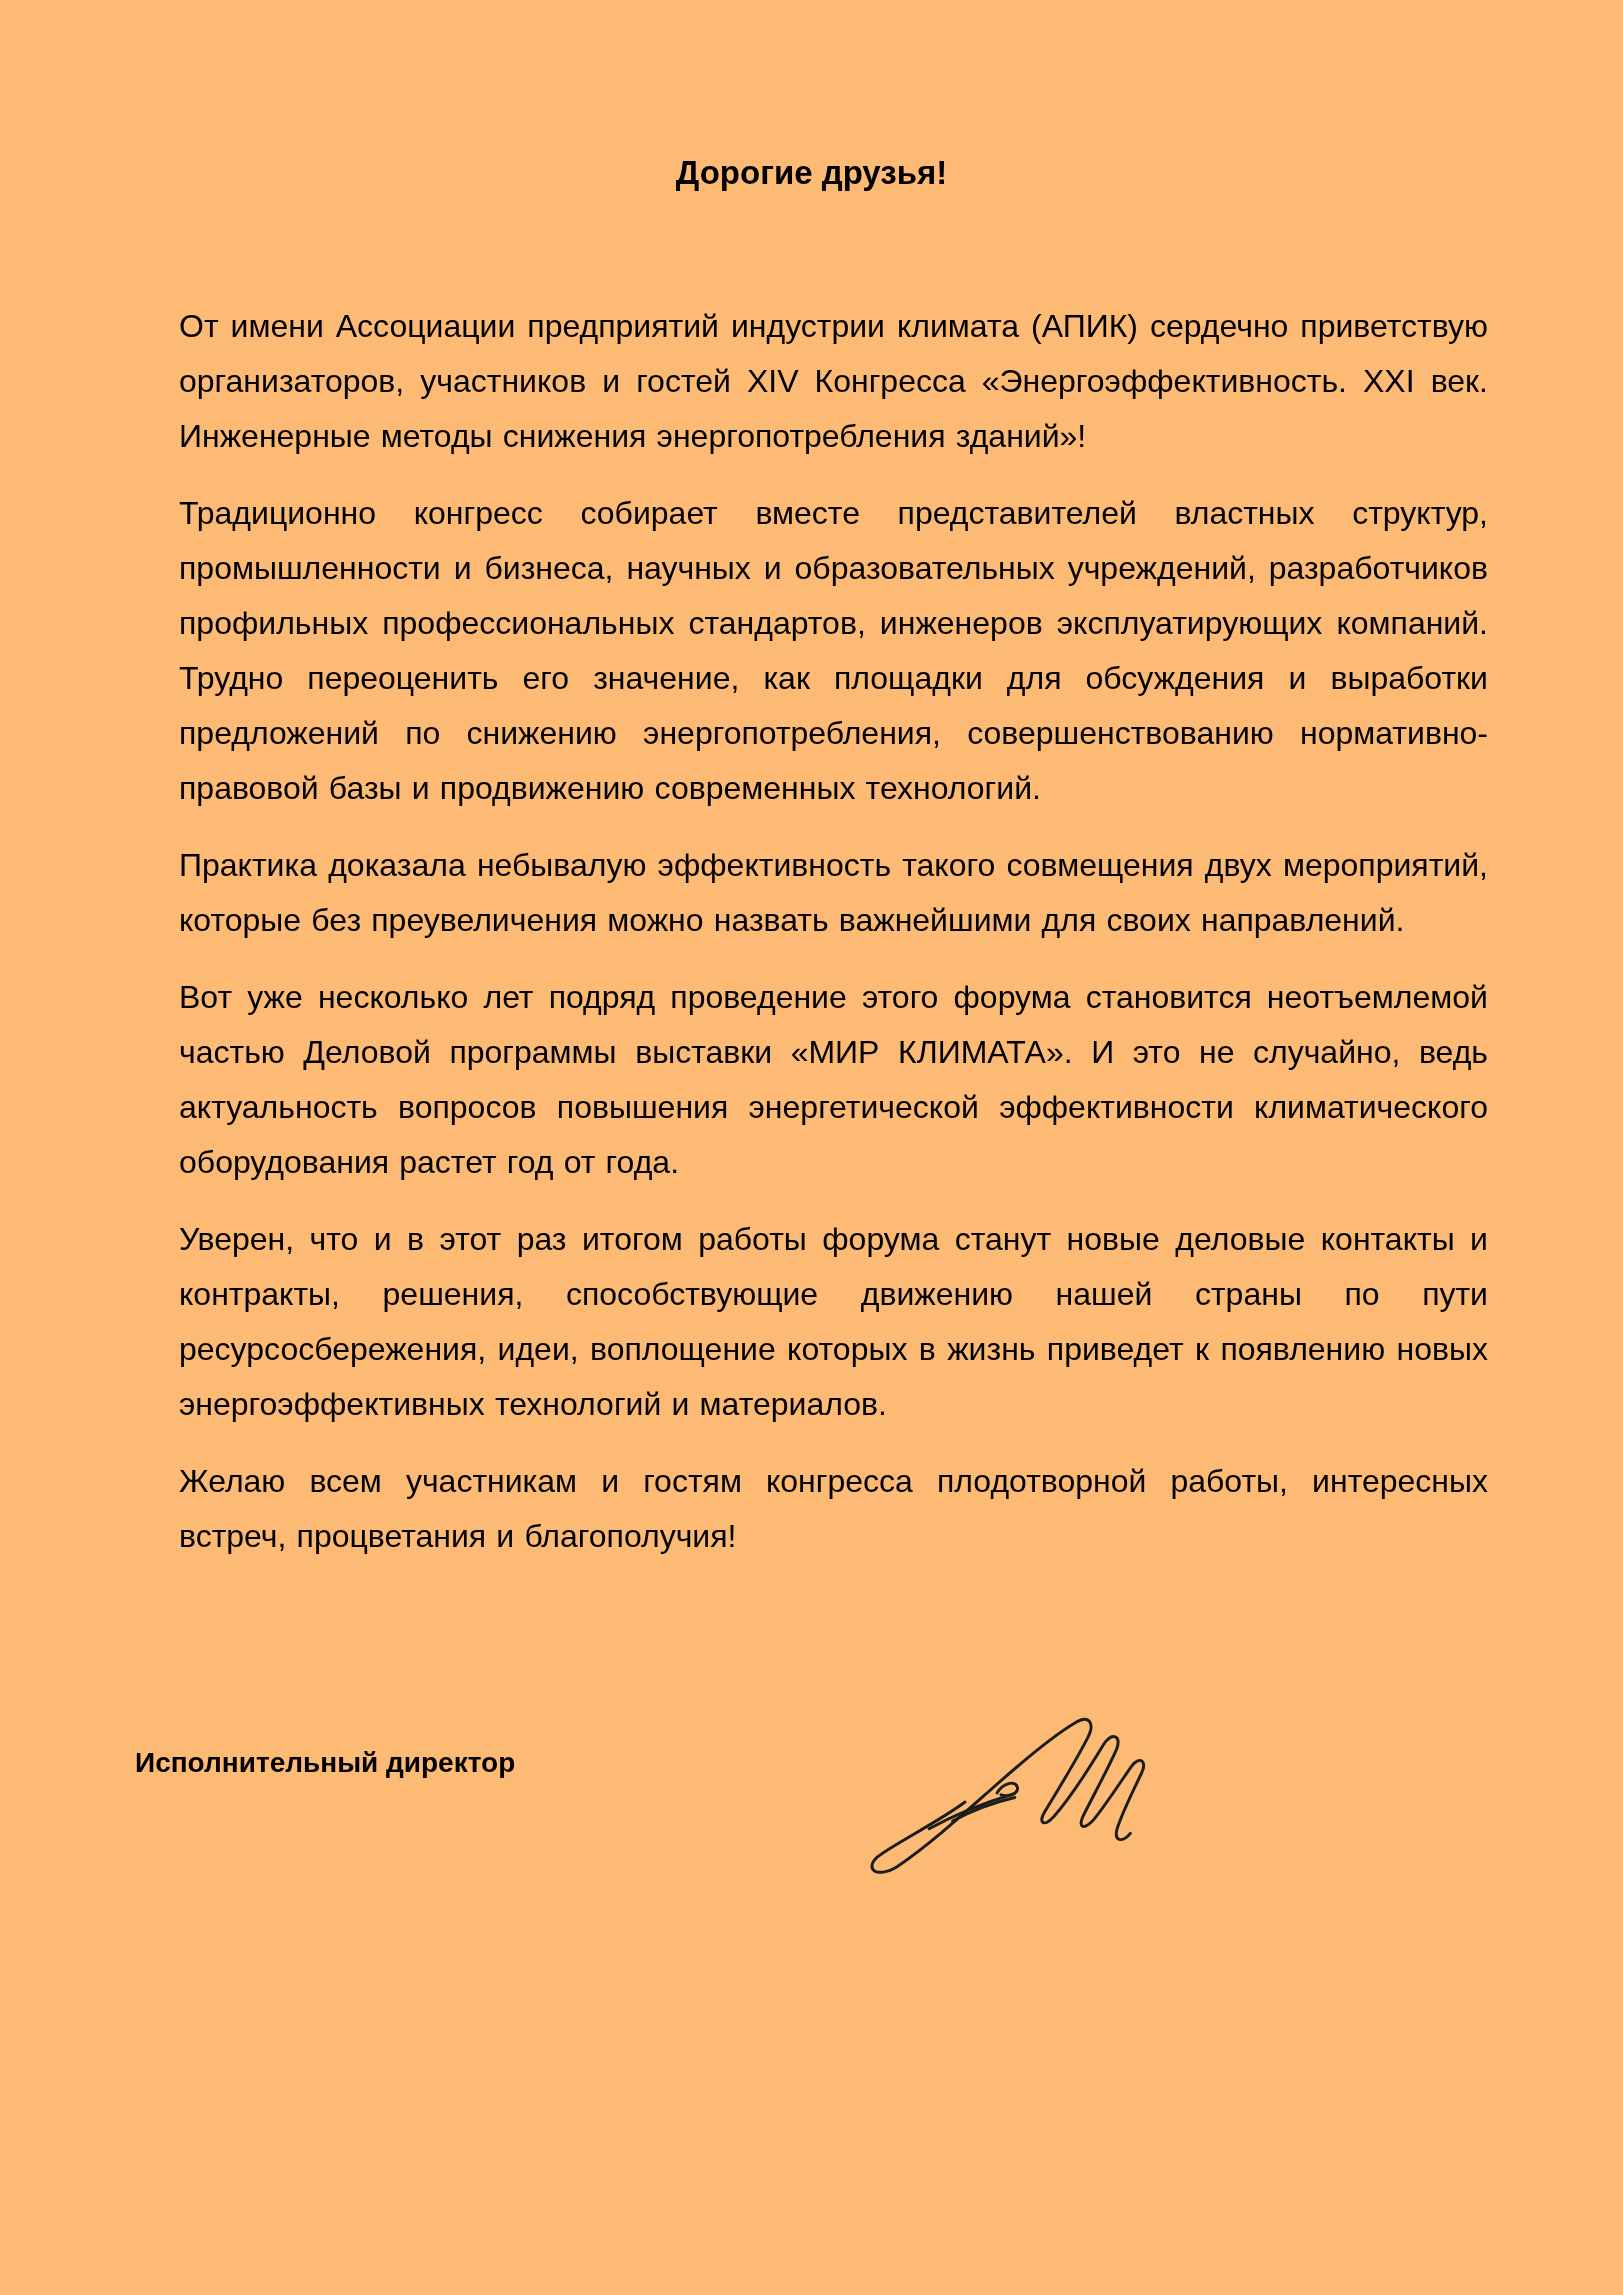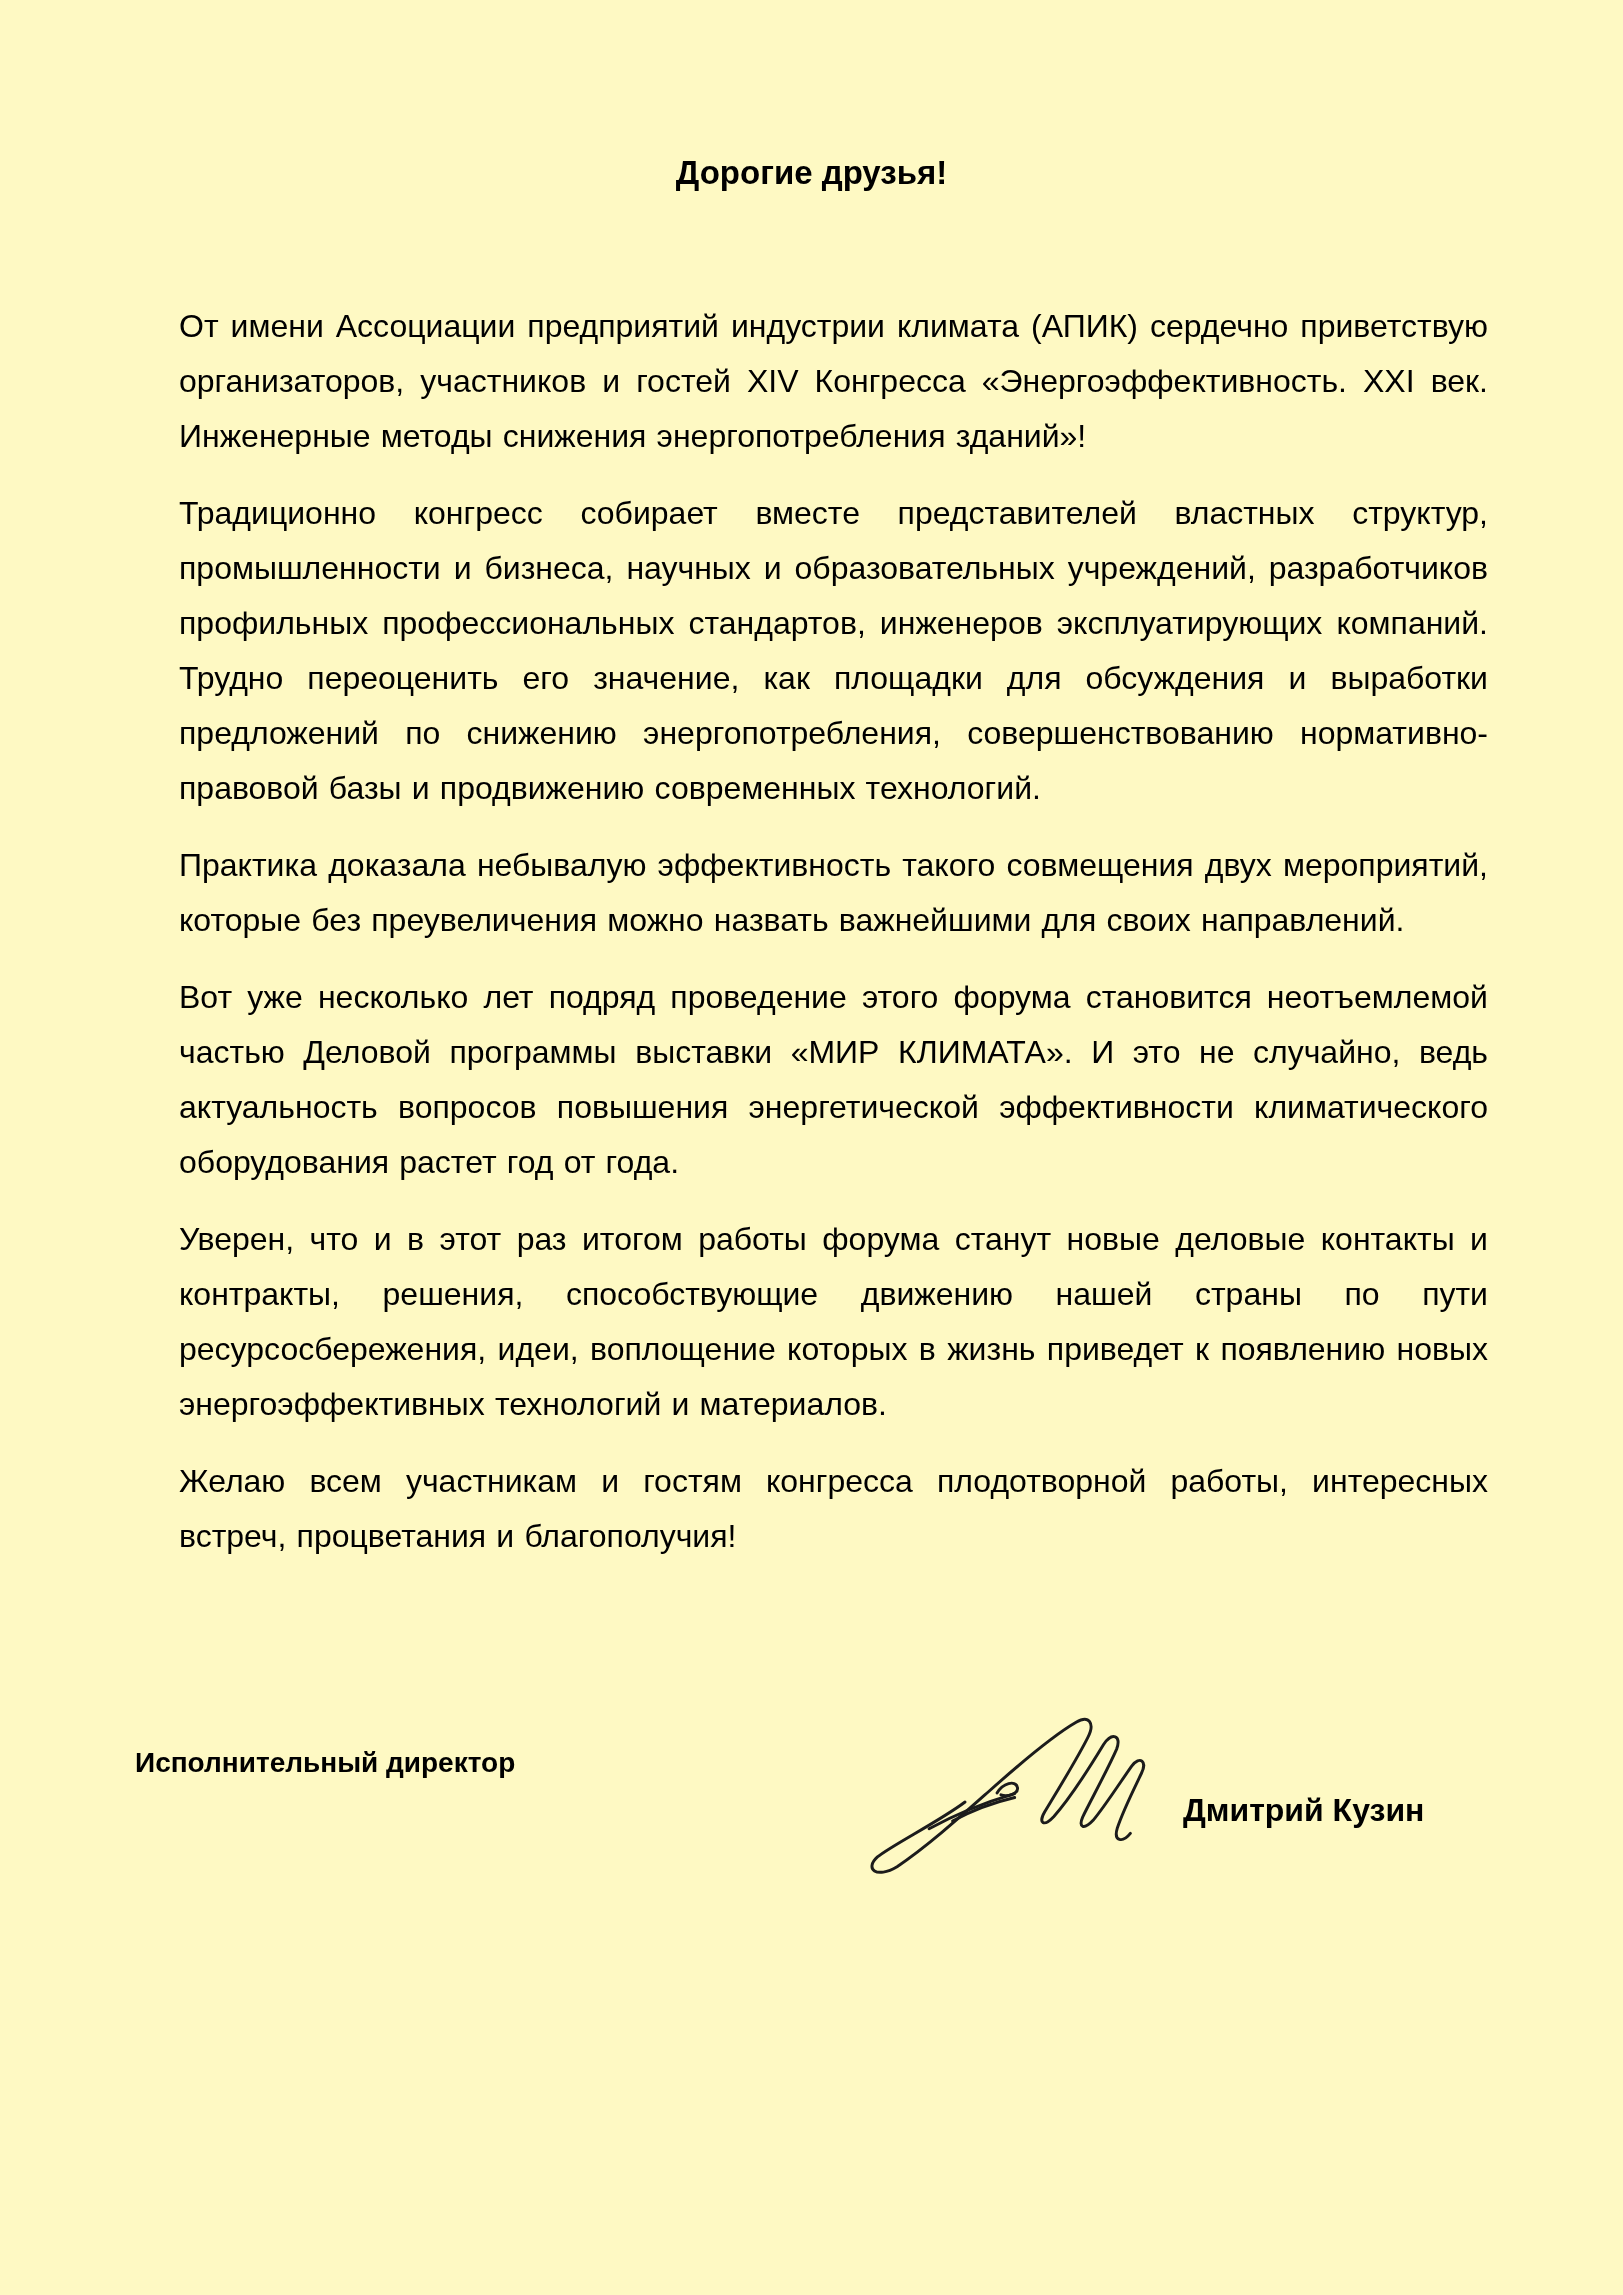--- a/index.html
+++ b/index.html
@@ -6,21 +6,21 @@
     margin: 0;
     padding: 0;
     background: #ffffff;
     color: #000000;
     font-family: "Liberation Sans", "DejaVu Sans", sans-serif;
   }
   .page {
     position: relative;
     width: 1623px;
     height: 2295px;
-    background: #fef9c3;
+    background: #fdba74;
     box-sizing: border-box;
     padding: 149px 135px 0 135px;
     overflow: hidden;
   }
   .title {
     font-size: 33px;
     line-height: 47px;
     font-weight: 700;
     text-align: center;
     margin: 0;
@@ -115,17 +115,16 @@
                C 377 210, 391 213, 403 198"></path>
       <path d="M 95 191
                C 138 167, 182 150, 226 137"></path>
       <path d="M 131 179
                C 162 162, 196 150, 226 143"></path>
       <path d="M 199 136
                C 208 121, 227 116, 230 127
                C 233 137, 215 143, 205 139"></path>
     </svg>
 
-    <div class="sig-name">Дмитрий Кузин</div>
   </div>
 
 </div>
 
 
 </body></html>

